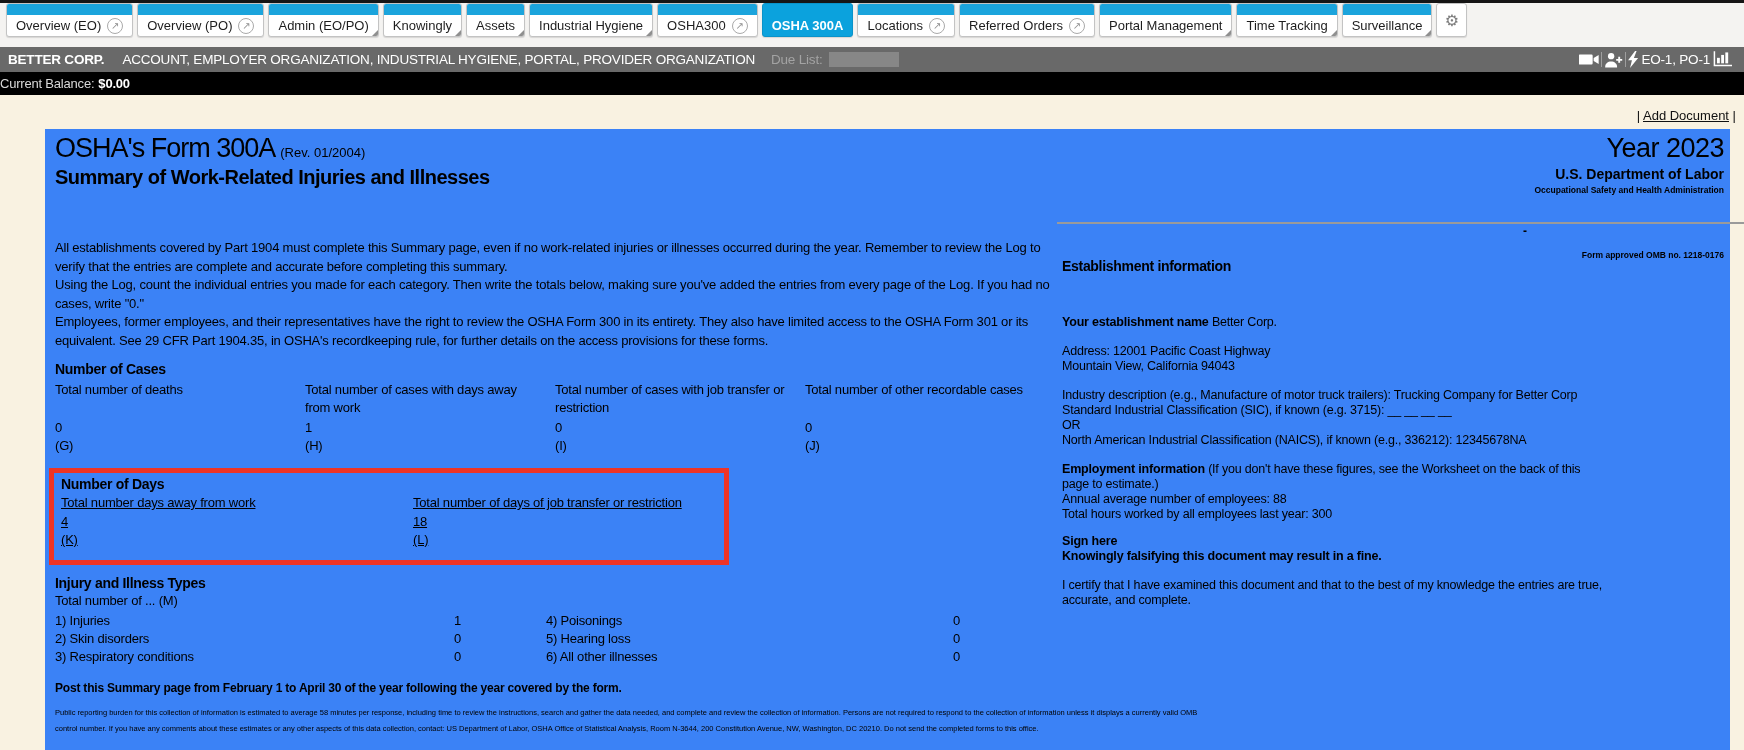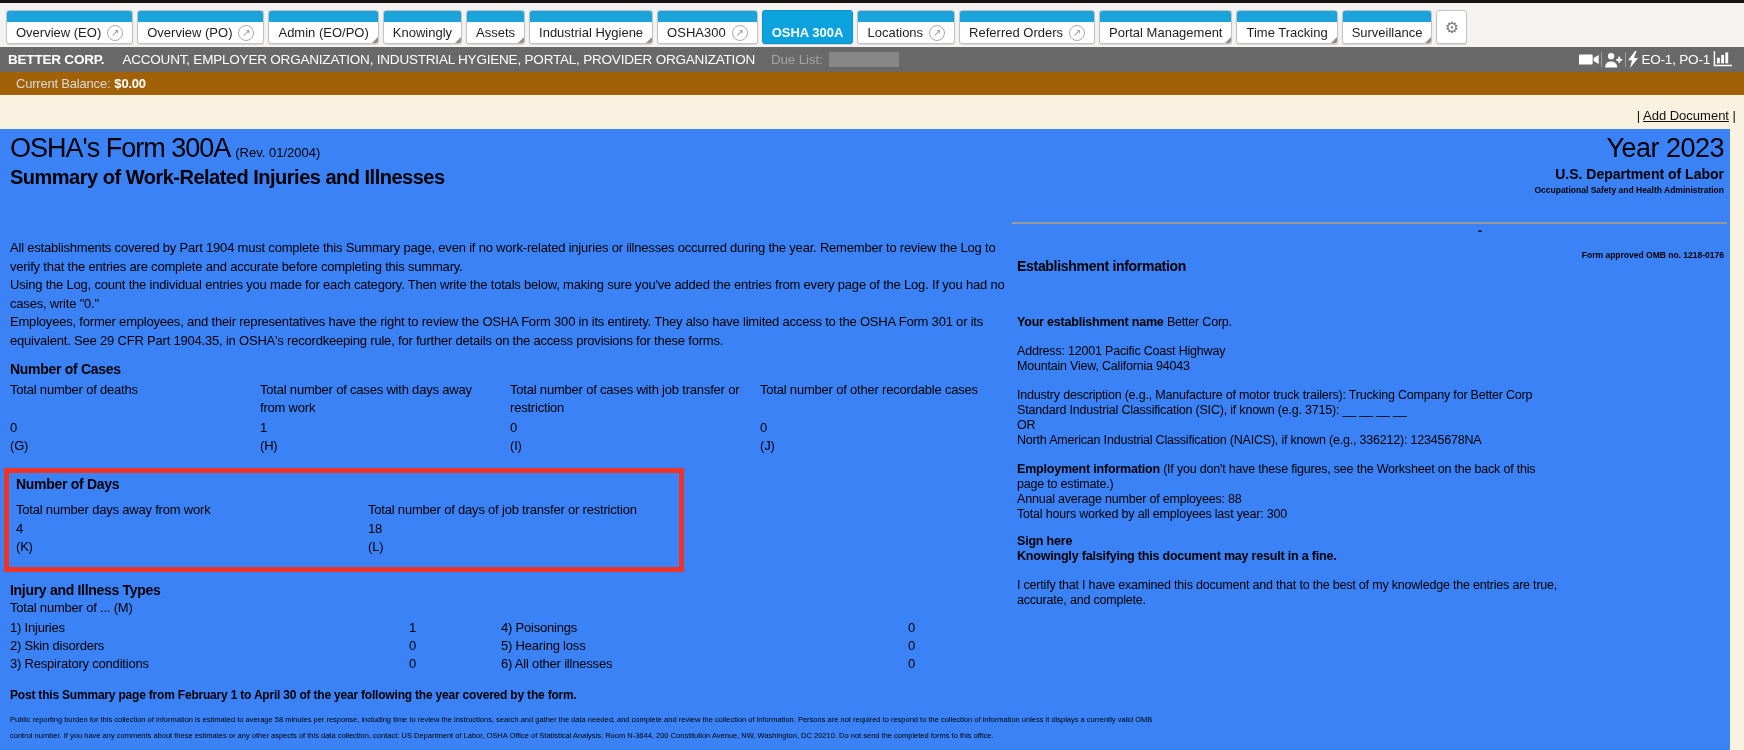--- a/index.html
+++ b/index.html
@@ -3,21 +3,21 @@
 <meta charset="utf-8">
 <style>
   * { box-sizing: border-box; margin: 0; padding: 0; }
   html,body { width:1744px; height:750px; overflow:hidden;
     font-family:"Liberation Sans", sans-serif; background:#f9f2e1; }
 
   
   .top-edge { height:3px; background:#151515; }
 
   
-  .tabbar { height:44px; background:#f4f3f1; display:flex; align-items:flex-end;
+  .tabbar { height:44px; background:#f4f3f1; display:flex; 
     gap:4px; padding:0 4px 3px 6px; }
   .tab { position:relative; background:#fff; border:1px solid #c3c3c3; border-radius:3px;
     height:34px; display:flex; flex-direction:column; cursor:pointer;
     box-shadow:0 1px 1px rgba(0,0,0,.12); overflow:hidden; }
   .tab-cap { height:11px; background:#1ba4dc; flex:0 0 auto; }
   .tab-line { flex:1; display:flex; align-items:center; gap:6px; padding:0 9px;
     font-size:13px; color:#1d1d1d; white-space:nowrap; }
   .tab.active { background:#0ba2dd; border-color:#0a93c9; }
   .tab.active .tab-cap { background:#0ba2dd; }
   .tab.active .tab-line { color:#fff; font-weight:bold; }
@@ -37,26 +37,26 @@
   .company { font-weight:bold; margin-right:18px; white-space:nowrap; }
   .categories { white-space:nowrap; }
   .due-label { color:#a3a3a3; margin-left:16px; white-space:nowrap; }
   .due-box { width:70px; height:15px; background:#878787; margin-left:6px; cursor:pointer; }
   .bar-right { margin-left:auto; display:flex; align-items:center; gap:2px; }
   .bar-right svg { display:block; cursor:pointer; }
   .vdiv { width:1px; height:15px; background:#9e9e9e; }
   .session { font-size:13.5px; white-space:nowrap; }
 
   
-  .balancebar { height:23px; background:#a16207; color:#d9d9d9; display:flex;
-    align-items:center; padding:0 16px; font-size:13px; letter-spacing:-0.2px; }
+  .balancebar { height:23px; background:#000000; color:#d9d9d9; display:flex;
+    align-items:center; padding:0 0; font-size:13px; letter-spacing:-0.2px; }
   .balancebar b { color:#fff; margin-left:4px; }
 
   
-  .page { position:relative; height:655px; background:#f9f2e1; }
+  .page { position:relative; height:655px; background:#f9f2e1;padding-left:45px; }
   .adddoc-row { text-align:right; padding:13px 8px 6px 0; font-size:13px; color:#111; }
   .adddoc-row a { color:#111; text-decoration:underline; cursor:pointer; }
 
   .document { position:relative; background:#3b82f6; margin-right:14px; height:698px;
     color:#000; }
 
   .doc-header { display:flex; justify-content:space-between; padding:4px 6px 0 10px; }
   .form-title { font-size:27px; letter-spacing:-1px; font-weight:normal; }
   .form-rev { font-size:13px; letter-spacing:0; }
   .form-subtitle { font-size:20px; font-weight:bold; letter-spacing:-0.5px; margin-top:2px; }
@@ -78,21 +78,21 @@
   .sec-h { font-size:14px; font-weight:bold; letter-spacing:-0.3px; }
   .intro p { margin:0; }
   .cases { margin-top:10px; }
   .cases-grid { display:grid; grid-template-columns:250px 250px 250px 240px; margin-top:2px; }
   .case-label { min-height:34px; padding-right:14px; }
   .case-value { margin-top:1px; }
   .case-letter { }
 
   .days-box { margin-left:-6px; margin-top:12px; width:680px;
     border:5px solid #ee3426; padding:2px 0 10px 7px; }
-  .days-grid { display:grid; grid-template-columns:352px 300px; margin-top:8px; }
+  .days-grid { display:grid; grid-template-columns:352px 300px; margin-top:1px;text-decoration:underline; }
 
   .injury { margin-top:9px; }
   .injury-grid { display:grid; grid-template-columns:399px 92px 407px 80px;
     line-height:18px; margin-top:1px; }
 
   .post-note { margin-top:13px; font-size:12px; font-weight:bold; letter-spacing:-0.2px; }
   .fine-print { margin-top:8px; font-size:7.5px; line-height:16px; letter-spacing:0;
     white-space:nowrap; }
 
   .est-h { font-size:14px; font-weight:bold; letter-spacing:-0.3px; }

